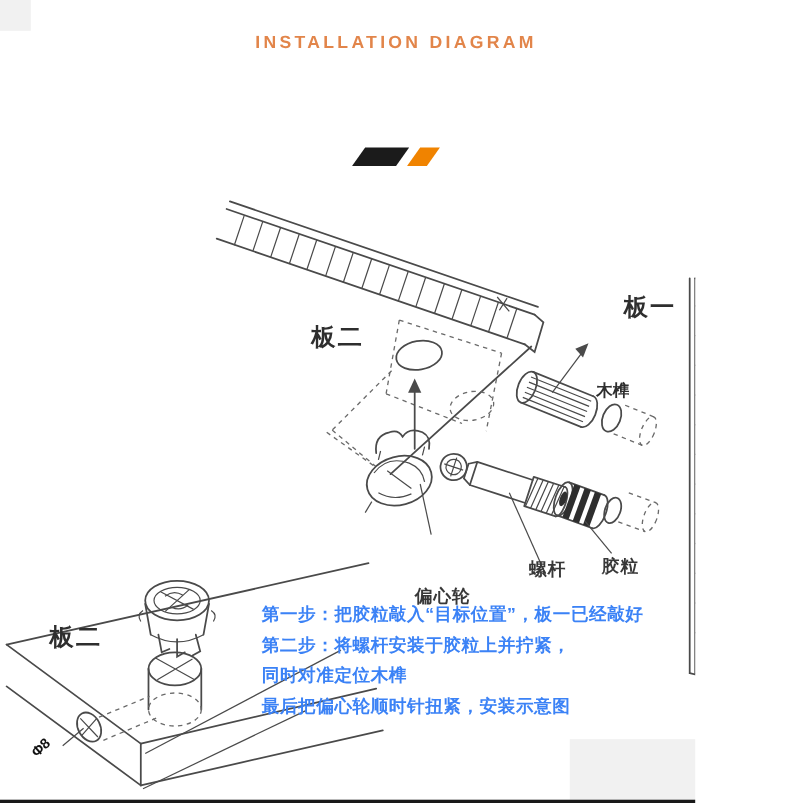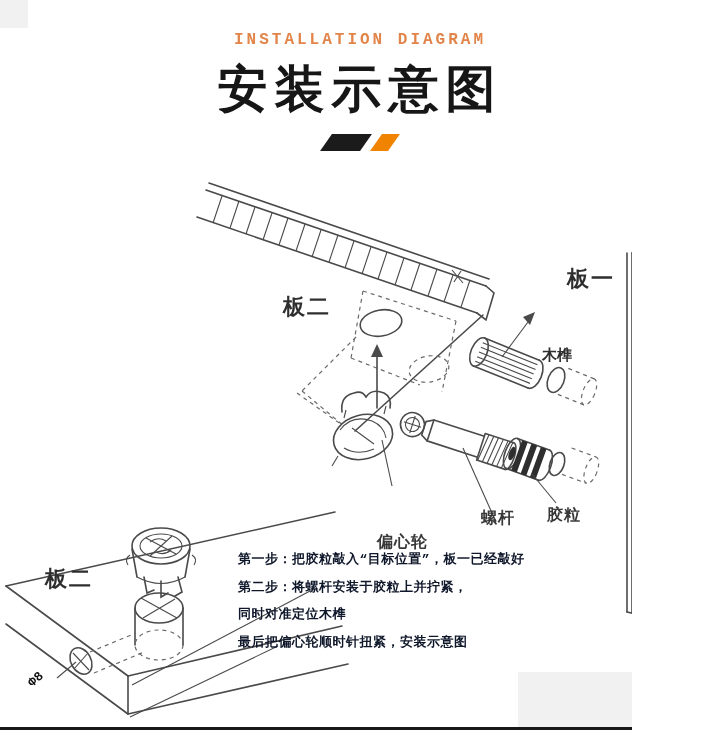--- a/index.html
+++ b/index.html
@@ -1,33 +1,33 @@
 <!DOCTYPE html>
 <html><head>
 <meta charset="utf-8">
 <style>
   html,body{margin:0;padding:0;background:#ffffff;}
   #page{position:relative;width:632px;height:730px;background:#ffffff;overflow:hidden;
-        font-family:Liberation Mono, monospace;color:#2f2f2f;}
+        font-family:Liberation Sans, sans-serif;color:#2f2f2f;}
   .abs{position:absolute;}
   #subtitle{top:31px;left:0;width:720px;text-align:center;font-size:16px;font-weight:bold;
             letter-spacing:3px;color:#E2854A;}
   #title{top:56px;left:0;width:720px;text-align:center;font-size:50px;font-weight:900;
          letter-spacing:7px;color:#161616;}
   #deco{top:134px;left:0;width:720px;display:flex;justify-content:center;gap:10px;}
   .para{height:17px;transform:skewX(-35deg);}
   .para.black{width:40px;background:#1b1b1b;}
   .para.orange{width:18px;background:#F08300;}
   .lbl{position:absolute;font-weight:bold;color:#2e2e2e;white-space:nowrap;}
   .lbl.big{font-size:22px;letter-spacing:2px;}
   .lbl.small{font-size:15px;}
   .lbl.part{font-size:16px;letter-spacing:1px;color:#383838;}
   #phi8{top:672px;left:28px;font-size:13px;font-weight:900;transform:rotate(-42deg);color:#111;}
   #steps{top:546px;left:238px;width:400px;}
-  .step-line{font-size:13px;line-height:27.5px;font-weight:bold;color:#0f172a;
+  .step-line{font-size:16px;line-height:27.5px;font-weight:bold;color:#3b82f6;
              letter-spacing:0.5px;white-space:nowrap;}
   svg{position:absolute;top:0;left:0;}
   .ln{stroke:#4a4a4a;stroke-width:1.6;fill:none;stroke-linecap:round;}
   .thin{stroke:#4a4a4a;stroke-width:1.1;fill:none;}
   .dash{stroke:#6a6a6a;stroke-width:1.2;fill:none;stroke-dasharray:4 4;}
   .fillgrey{fill:#f1f1f1;}
 </style>
 </head>
 <body>
 
@@ -150,21 +150,20 @@
     <g>
       <path class="thin" d="M382,440 L392,486"></path>
       <path class="thin" d="M463,448 L496,522"></path>
       <path class="thin" d="M532,474 L556,503"></path>
       <path class="thin" d="M502,357 L531,318"></path>
       <polygon points="535,312 523,317 530,325" fill="#4a4a4a"></polygon>
     </g>
   </svg>
 
   <div id="subtitle" class="abs">INSTALLATION DIAGRAM</div>
-  <div id="title" class="abs">安装示意图</div>
   <div id="deco" class="abs">
     <div class="para black"></div>
     <div class="para orange"></div>
   </div>
 
   <div class="lbl big" style="left:283px;top:292px;">板二</div>
   <div class="lbl big" style="left:567px;top:264px;">板一</div>
   <div class="lbl small" style="left:542px;top:298px;margin-top:48px;">木榫</div>
   <div class="lbl part" style="left:377px;top:488px;margin-top:44px;">偏心轮</div>
   <div class="lbl part" style="left:481px;top:508px;">螺杆</div>

